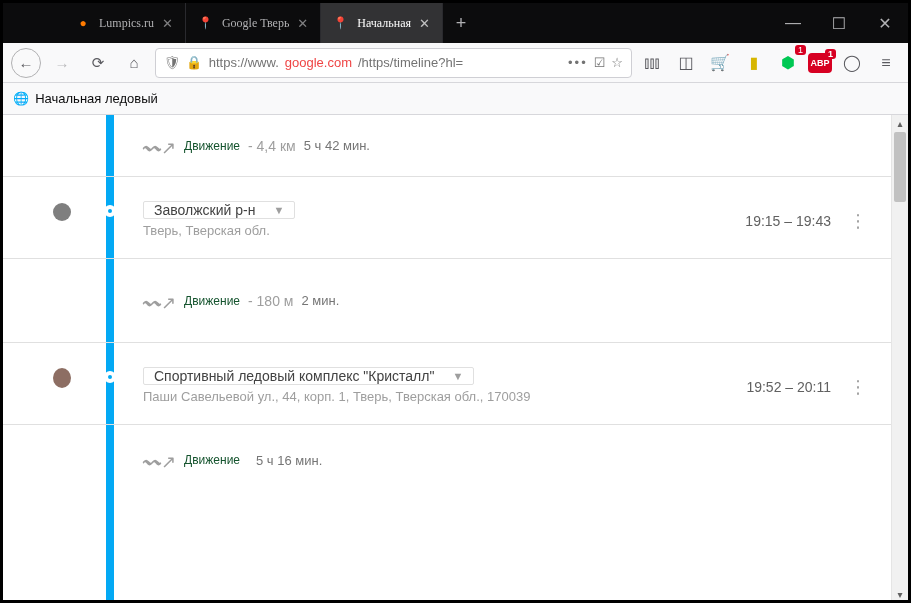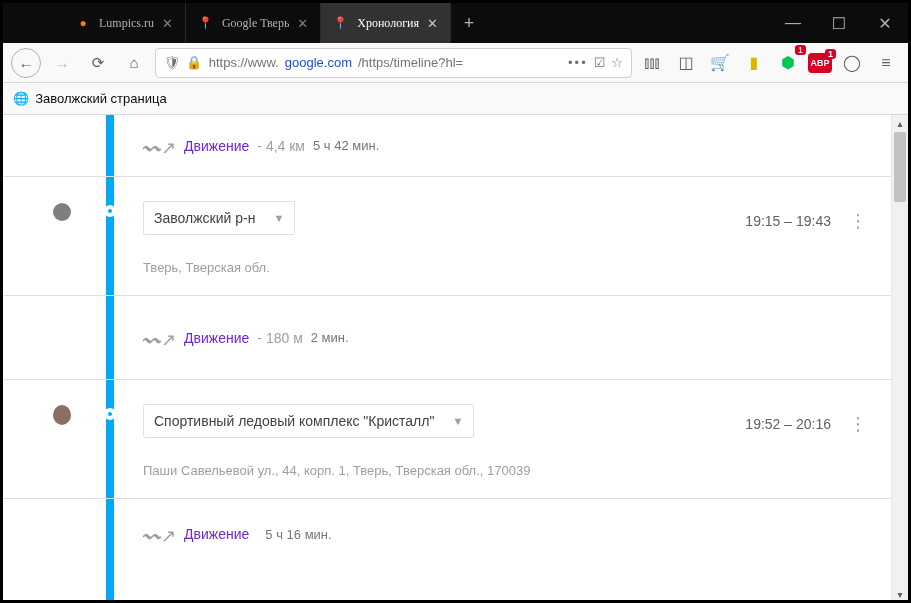--- a/index.html
+++ b/index.html
@@ -15,21 +15,21 @@
   .tab .close { font-size:13px; opacity:.7; }
   .newtab { color:#b1b1b3; width:36px; display:flex; align-items:center; justify-content:center; font-size:18px; cursor:pointer;}
   .win-ctrls { margin-left:auto; display:flex; }
   .win-btn { width:46px; display:flex; align-items:center; justify-content:center; color:#b1b1b3; cursor:pointer;}
 
   .navbar { background:#f9f9fa; height:40px; display:flex; align-items:center; padding:0 8px; gap:6px; border-bottom:1px solid #d7d7db;}
   .nav-icon { width:30px; height:30px; display:flex; align-items:center; justify-content:center; color:#5a5a5f; font-size:15px; cursor:pointer; border-radius:4px;}
   .nav-icon.circ { border:1px solid #b1b1b3; border-radius:50%; }
   .urlbar { flex:1; height:30px; border:1px solid #cfcfd4; border-radius:4px; display:flex; align-items:center; padding:0 8px; gap:6px; background:#fff; font-size:13px; color:#737373;}
   .urlbar .lock { color:#12bc00; font-size:13px;}
-  .urlbar .domain { color:#1d4ed8; font-weight:500; }
+  .urlbar .domain { color:#ef4444; font-weight:500; }
   .urlbar .path { color:#737373;}
   .urlbar .spacer { flex:1; }
   .tool { width:28px; height:28px; display:flex; align-items:center; justify-content:center; cursor:pointer; color:#5a5a5f; position:relative;}
   .badge1 { position:absolute; top:-4px; right:-4px; background:#d70022; color:#fff; font-size:9px; padding:0 3px; border-radius:3px;}
 
   .bookbar { background:#f9f9fa; height:32px; display:flex; align-items:center; padding:0 10px; gap:6px; border-bottom:1px solid #d7d7db; font-size:13px; color:#0c0c0d;}
 
   
   .page { position:relative; height:488px; overflow:hidden; background:#fff; }
   .scrollbar { position:absolute; top:0; right:0; width:17px; height:100%; background:#f1f1f1; border-left:1px solid #e5e5e5;}
@@ -46,27 +46,27 @@
   .marker-ext { position:absolute; left:50px; width:18px; height:18px; border-radius:50%; display:flex; align-items:center; justify-content:center;}
   .marker-stop { width:18px; height:18px; background:#7f7f7f; border-radius:50%; }
   .marker-stop::after { content:""; width:8px; height:8px; background:#fff; }
   .marker-place { width:20px; height:20px; background:#8d6e63; border-radius:50%; }
   .marker-place::after { content:""; width:8px; height:8px; background:#fff; border-radius:50%;}
 
   .timeline-dot { position:absolute; left:101px; width:12px; height:12px; background:#03a9f4; border:4px solid #fff; border-radius:50%; box-shadow:0 0 0 1px #03a9f4 inset;}
 
   .move-row { display:flex; align-items:center; gap:8px; }
   .trend-icon { color:#9e9e9e; font-size:18px;}
-  .move-label { color:#6d28d9; font-weight:500; font-size:14px;}
+  .move-label { color:#14532d; font-weight:500; font-size:12px;}
   .move-dist { color:#9e9e9e; font-size:14px;}
   .move-time { margin-left:auto; color:#757575; font-size:13px;}
 
-  .place-box { display:inline-flex; align-items:center; border:1px solid #e0e0e0; border-radius:2px; padding:8px 10px; font-size:14px; color:#424242; font-weight:500; gap:18px; background:#fff; cursor:pointer;}
+  .place-box { display:inline-flex; align-items:center; border:1px solid #e0e0e0; border-radius:2px; padding:0 10px; font-size:14px; color:#424242; font-weight:500; gap:18px; background:#fff; cursor:pointer;}
   .place-box .caret { color:#9e9e9e; font-size:11px;}
-  .place-addr { margin-top:25px; font-size:13px; color:#9e9e9e; }
+  .place-addr { margin-top:4px; font-size:13px; color:#9e9e9e; }
 
   .place-right { position:absolute; right:24px; top:26px; display:flex; align-items:center; gap:18px;margin-top:10px;}
   .place-time { color:#616161; font-size:14px;}
   .kebab { color:#9e9e9e; font-size:18px; cursor:pointer; line-height:0.5;}
 
 </style>
 </head>
 <body>
 
 <div class="titlebar">
@@ -79,21 +79,21 @@
   </div>
 
   <div class="tab">
     <span class="favicon">📍</span>
     <span class="label">Google Тверь</span>
     <span class="close">✕</span>
   </div>
 
   <div class="tab active">
     <span class="favicon">📍</span>
-    <span class="label">Хронология</span>
+    <span class="label">Начальная</span>
     <span class="close">✕</span>
   </div>
 
   <div class="newtab">+</div>
 
   <div class="win-ctrls">
     <div class="win-btn">—</div>
     <div class="win-btn">☐</div>
     <div class="win-btn">✕</div>
   </div>
@@ -122,21 +122,21 @@
   <div class="tool">🛒</div>
   <div class="tool" style="color:#d7b600">▮</div>
   <div class="tool" style="color:#00c853">⬢<span class="badge1">1</span></div>
   <div class="tool" style="background:#d70022;color:#fff;border-radius:4px;font-size:9px;font-weight:700;width:24px;height:20px">ABP<span class="badge1">1</span></div>
   <div class="tool">◯</div>
   <div class="tool">≡</div>
 </div>
 
 <div class="bookbar">
   <span>🌐</span>
-  <span>Заволжский страница</span>
+  <span>Начальная ледовый</span>
 </div>
 
 <div class="page">
   <div class="timeline">
     <div class="vline"></div>
 
     <div class="segment moving" style="border-top:none">
       <div class="move-row">
         <span class="trend-icon">〰↗</span>
         <span class="move-label">Движение</span>
@@ -178,21 +178,21 @@
         </div>
       <div class="timeline-dot" style="top:28px"></div>
       <div>
         <div class="place-box">
           <span>Спортивный ледовый комплекс "Кристалл"</span>
           <span class="caret">▼</span>
         </div>
         <div class="place-addr">Паши Савельевой ул., 44, корп. 1, Тверь, Тверская обл., 170039</div>
       </div>
       <div class="place-right">
-        <span class="place-time">19:52 – 20:16</span>
+        <span class="place-time">19:52 – 20:11</span>
         <span class="kebab">⋮</span>
       </div>
     </div>
 
     <div class="segment moving" style="border-bottom:none;height:70px">
       <div class="move-row">
         <span class="trend-icon">〰↗</span>
         <span class="move-label">Движение</span>
         <span class="move-dist"></span>
         <span class="move-time">5 ч 16 мин.</span>

